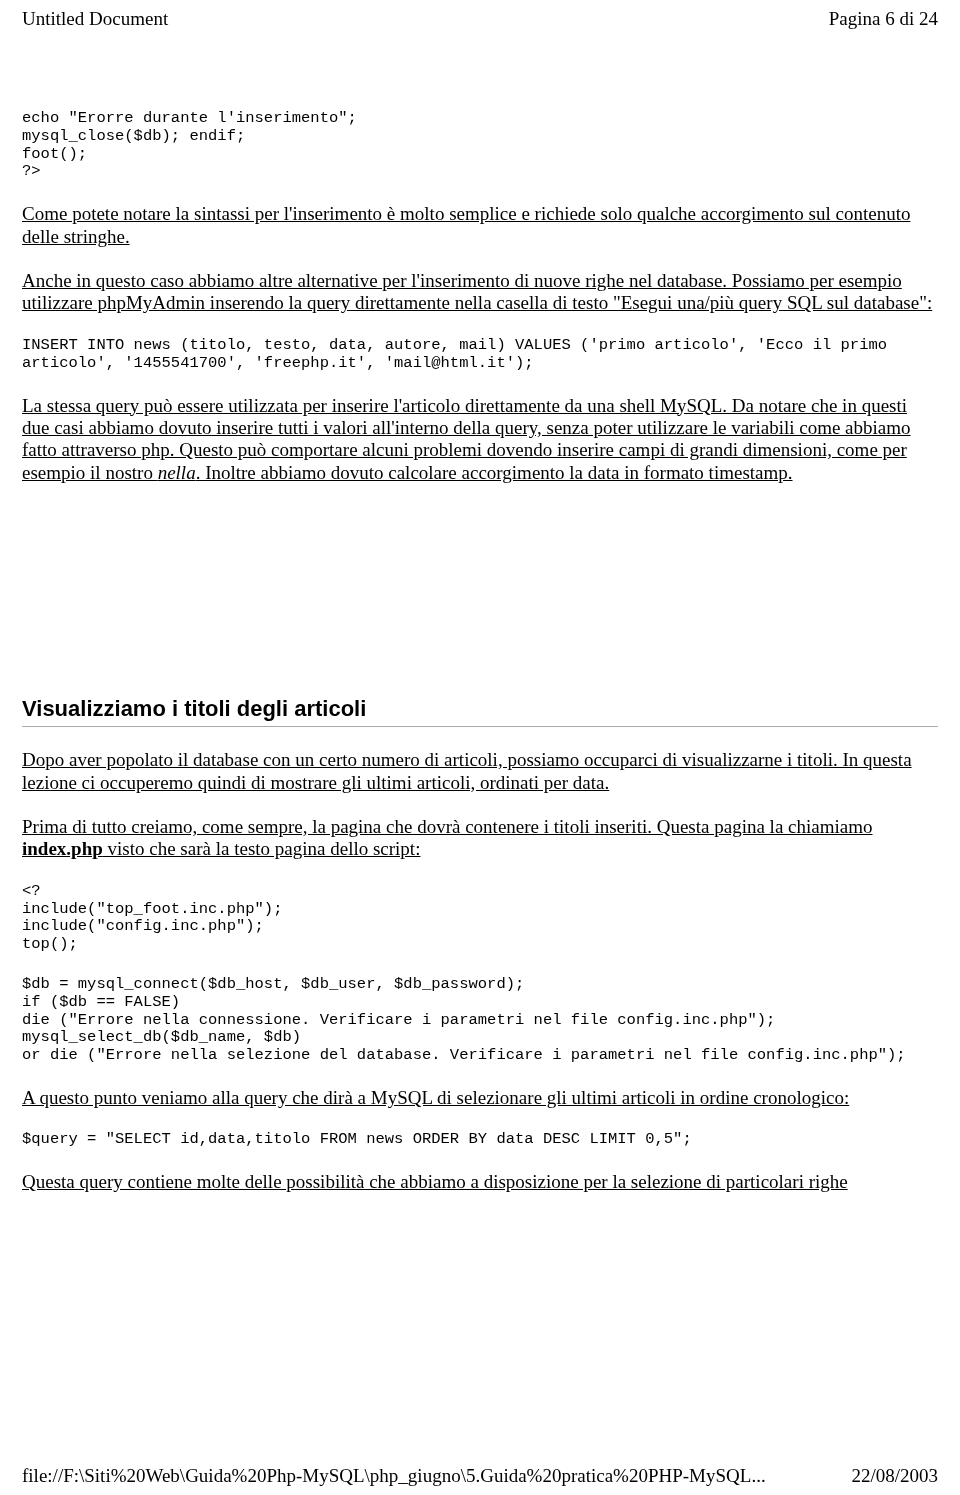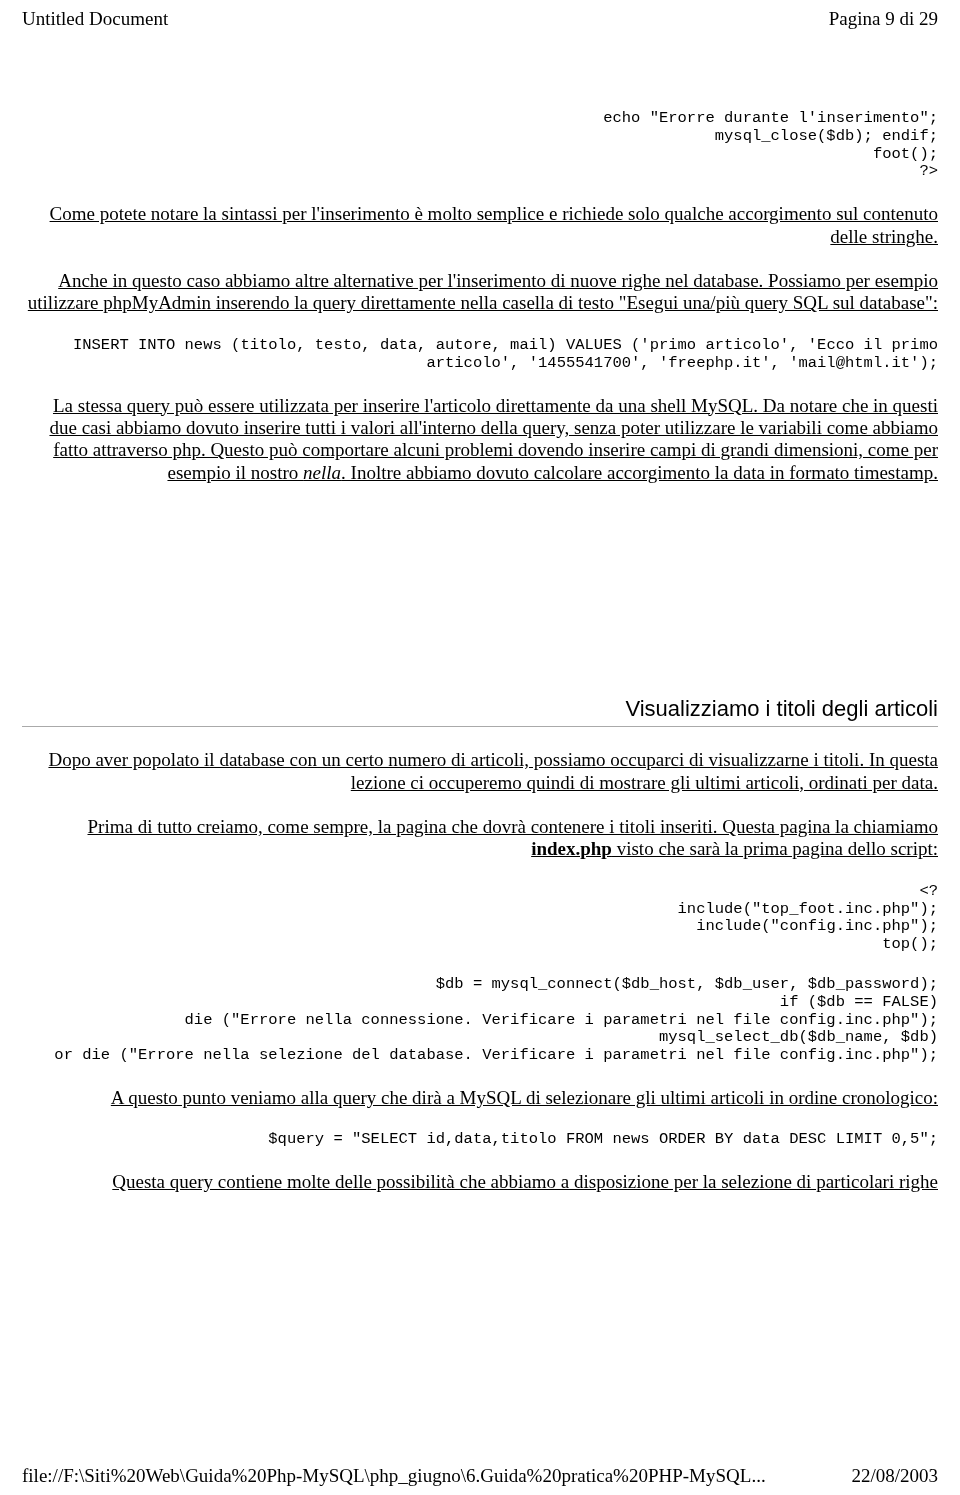--- a/index.html
+++ b/index.html
@@ -9,21 +9,20 @@
     padding: 0;
     background: #fff;
     color: #000;
   }
   .page {
     width: 960px;
     min-height: 1495px;
     position: relative;
     padding: 8px 22px 2px 22px;
     box-sizing: border-box;
-    text-align: right;
   }
   .header-row {
     display: flex;
     justify-content: space-between;
     font-size: 19px;
     margin-bottom: 80px;
   }
   pre {
     font-family: "Courier New", Courier, monospace;
     font-size: 15.5px;
@@ -32,21 +31,21 @@
     line-height: 1.15;
   }
   p {
     margin: 0 0 22px 0;
     line-height: 1.18;
     text-decoration: underline;
   }
   h2 {
     font-family: Arial, Helvetica, sans-serif;
     font-size: 22px;
-    font-weight: normal;
+    font-weight: bold;
     margin: 0 0 4px 0;
   }
   hr {
     border: none;
     border-top: 1px solid #aaa;
     margin: 0 0 22px 0;
   }
   .footer-row {
     position: absolute;
     bottom: 8px;
@@ -60,21 +59,21 @@
     height: 190px;
   }
 </style>
 </head>
 <body>
 
 <div class="page">
 
   <div class="header-row">
     <span>Untitled Document</span>
-    <span>Pagina 9 di 29</span>
+    <span>Pagina 6 di 24</span>
   </div>
 
   <pre>echo "Erorre durante l'inserimento";
 mysql_close($db); endif;
 foot();
 ?&gt;</pre>
 
   <p>Come potete notare la sintassi per l'inserimento è molto semplice e richiede solo qualche accorgimento sul contenuto delle stringhe.</p>
 
   <p>Anche in questo caso abbiamo altre alternative per l'inserimento di nuove righe nel database. Possiamo per esempio utilizzare phpMyAdmin inserendo la query direttamente nella casella di testo "Esegui una/più query SQL sul database":</p>
@@ -84,38 +83,38 @@
   <p><span>La stessa query può essere utilizzata per inserire l'articolo direttamente da una shell MySQL.
 Da notare che in questi due casi abbiamo dovuto inserire tutti i valori all'interno della query, senza poter utilizzare le variabili come abbiamo fatto attraverso php. Questo può comportare alcuni problemi dovendo inserire campi di grandi dimensioni, come per esempio il nostro </span><i>nella</i><span>. Inoltre abbiamo dovuto calcolare accorgimento la data in formato timestamp.</span></p>
 
   <div class="big-gap"></div>
 
   <h2>Visualizziamo i titoli degli articoli</h2>
   <hr>
 
   <p>Dopo aver popolato il database con un certo numero di articoli, possiamo occuparci di visualizzarne i titoli. In questa lezione ci occuperemo quindi di mostrare gli ultimi articoli, ordinati per data.</p>
 
-  <p><span>Prima di tutto creiamo, come sempre, la pagina che dovrà contenere i titoli inseriti. Questa pagina la chiamiamo </span><b>index.php</b><span> visto che sarà la prima pagina dello script:</span></p>
+  <p><span>Prima di tutto creiamo, come sempre, la pagina che dovrà contenere i titoli inseriti. Questa pagina la chiamiamo </span><b>index.php</b><span> visto che sarà la testo pagina dello script:</span></p>
 
   <pre>&lt;?
 include("top_foot.inc.php");
 include("config.inc.php");
 top();</pre>
 
 
   <pre>$db = mysql_connect($db_host, $db_user, $db_password);
 if ($db == FALSE)
 die ("Errore nella connessione. Verificare i parametri nel file config.inc.php");
 mysql_select_db($db_name, $db)
 or die ("Errore nella selezione del database. Verificare i parametri nel file config.inc.php");</pre>
 
   <p>A questo punto veniamo alla query che dirà a MySQL di selezionare gli ultimi articoli in ordine cronologico:</p>
 
   <pre>$query = "SELECT id,data,titolo FROM news ORDER BY data DESC LIMIT 0,5";</pre>
 
   <p style="margin-bottom:2px">Questa query contiene molte delle possibilità che abbiamo a disposizione per la selezione di particolari righe</p>
 
   <div class="footer-row">
-    <span>file://F:\Siti%20Web\Guida%20Php-MySQL\php_giugno\6.Guida%20pratica%20PHP-MySQL...</span>
+    <span>file://F:\Siti%20Web\Guida%20Php-MySQL\php_giugno\5.Guida%20pratica%20PHP-MySQL...</span>
     <span>22/08/2003</span>
   </div>
 
 </div>
 
 </body></html>

